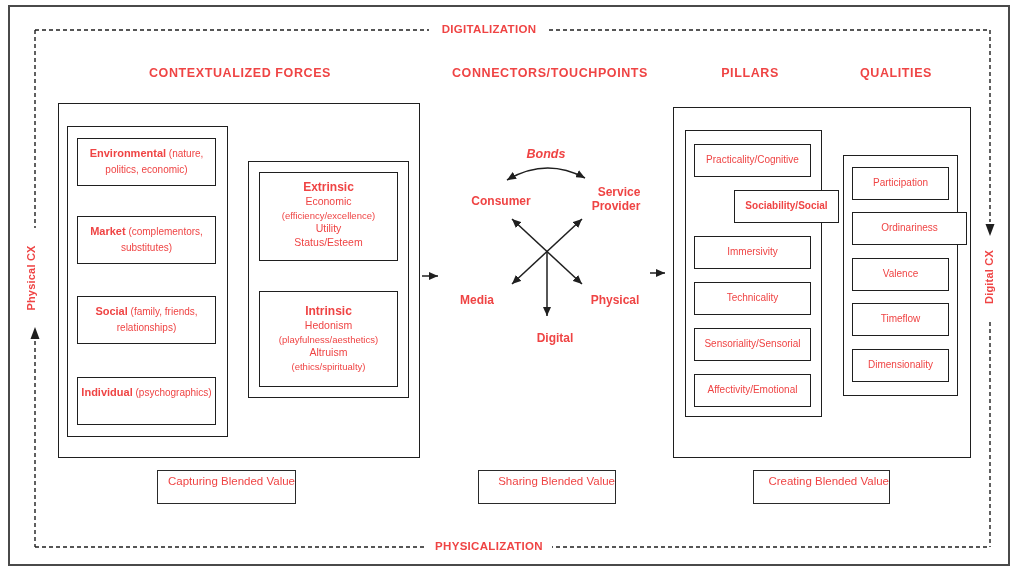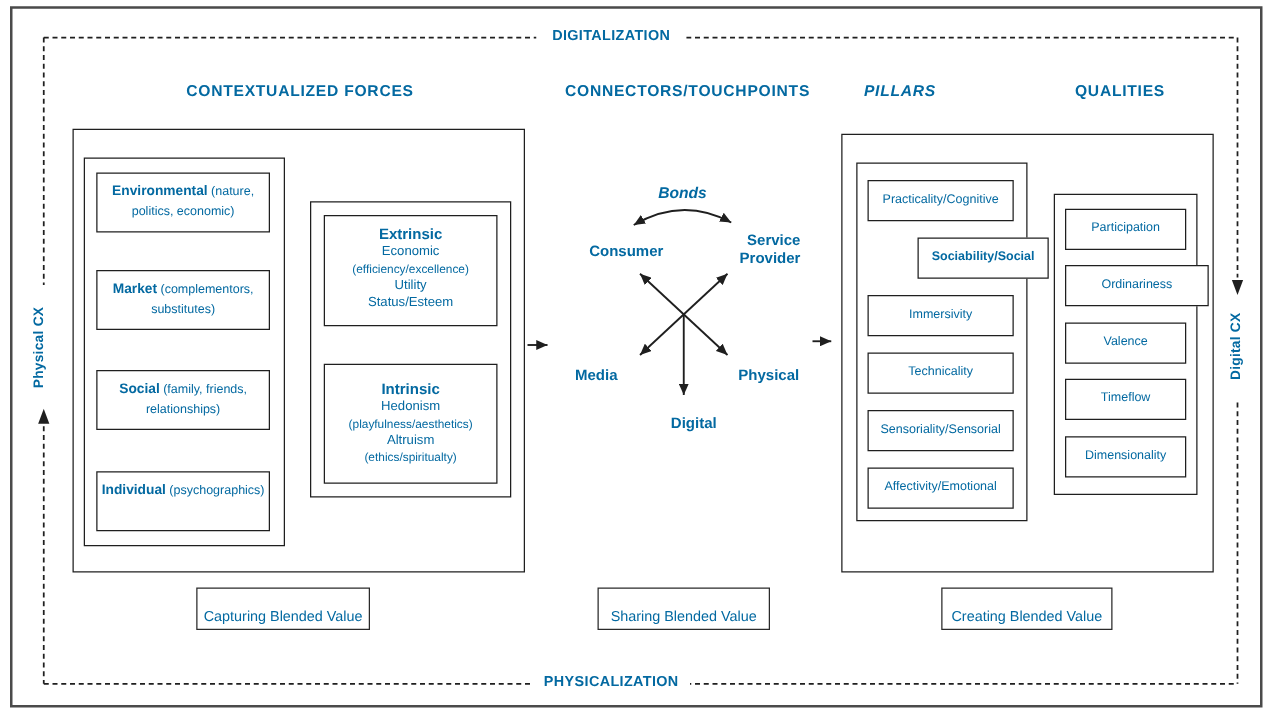--- a/index.html
+++ b/index.html
@@ -1,18 +1,18 @@
 <!DOCTYPE html>
 <html><head>
 <meta charset="utf-8">
 <style>
   html,body{margin:0;padding:0;background:#fff;}
   #canvas{
     position:relative;width:1024px;height:576px;background:#ffffff;
-    font-family:"Liberation Sans", sans-serif;color:#0369a1;overflow:hidden;
+    font-family:"Liberation Sans", sans-serif;color:#ef4444;overflow:hidden;
   }
   .outer-frame{
     position:absolute;left:8px;top:5px;width:1002px;height:561px;
     border:2px solid #4a4a4a;box-sizing:border-box;background:#fff;
   }
   svg.layer{position:absolute;left:0;top:0;z-index:1;}
   .hdr{
     position:absolute;z-index:2;font-weight:bold;font-size:12.5px;
     letter-spacing:.6px;text-align:center;white-space:nowrap;
   }
@@ -37,22 +37,22 @@
   .mbox .title{font-weight:bold;font-size:12px;line-height:15px;}
   .mbox .ln{font-size:10.5px;line-height:13.5px;}
   .mbox .paren{font-size:9.5px;}
   .pitem{
     position:absolute;z-index:3;border:1.3px solid #1f1f1f;background:#fff;
     box-sizing:border-box;font-size:10px;text-align:center;line-height:30px;
     height:33px;white-space:nowrap;overflow:hidden;
   }
   .vbox{
     position:absolute;z-index:2;border:1.2px solid #2a2a2a;background:#fff;
-    box-sizing:border-box;font-size:11.5px;line-height:16px;text-align:center;
-    padding-top:15px;
+    box-sizing:border-box;font-size:11.5px;line-height:16px;text-align:right;
+    padding-top:2px;
   }
   .clabel{
     position:absolute;z-index:2;font-weight:bold;font-size:12px;
     text-align:right;transform:translate(-50%,-50%);white-space:nowrap;
     line-height:14px;
   }
   .italic{font-style:italic;font-size:12.5px;}
 </style>
 </head>
 <body>
@@ -102,21 +102,21 @@
     </g>
   </svg>
 
   <div class="guide-lbl" style="left:429px;top:23px;width:120px;">DIGITALIZATION</div>
   <div class="guide-lbl" style="left:426px;top:540px;width:126px;">PHYSICALIZATION</div>
   <div class="vlabel" style="left:-22px;top:270px;">Physical CX</div>
   <div class="vlabel" style="left:936px;top:269px;">Digital CX</div>
 
   <div class="hdr" style="left:140px;top:66px;width:200px;">CONTEXTUALIZED FORCES</div>
   <div class="hdr" style="left:440px;top:66px;width:220px;">CONNECTORS/TOUCHPOINTS</div>
-  <div class="hdr" style="left:660px;top:66px;width:120px;font-style:italic;">PILLARS</div>
+  <div class="hdr" style="left:690px;top:66px;width:120px;">PILLARS</div>
   <div class="hdr" style="left:836px;top:66px;width:120px;">QUALITIES</div>
 
   <div class="box panel" style="left:58px;top:103px;width:362px;height:355px;"></div>
   <div class="box panel" style="left:67px;top:126px;width:161px;height:311px;"></div>
 
   <div class="box fbox" style="left:77px;top:138px;width:139px;height:48px;">
     <span class="t">Environmental</span>
     <span class="d">(nature, politics, economic)</span>
   </div>
   <div class="box fbox" style="left:77px;top:216px;width:139px;height:48px;">

